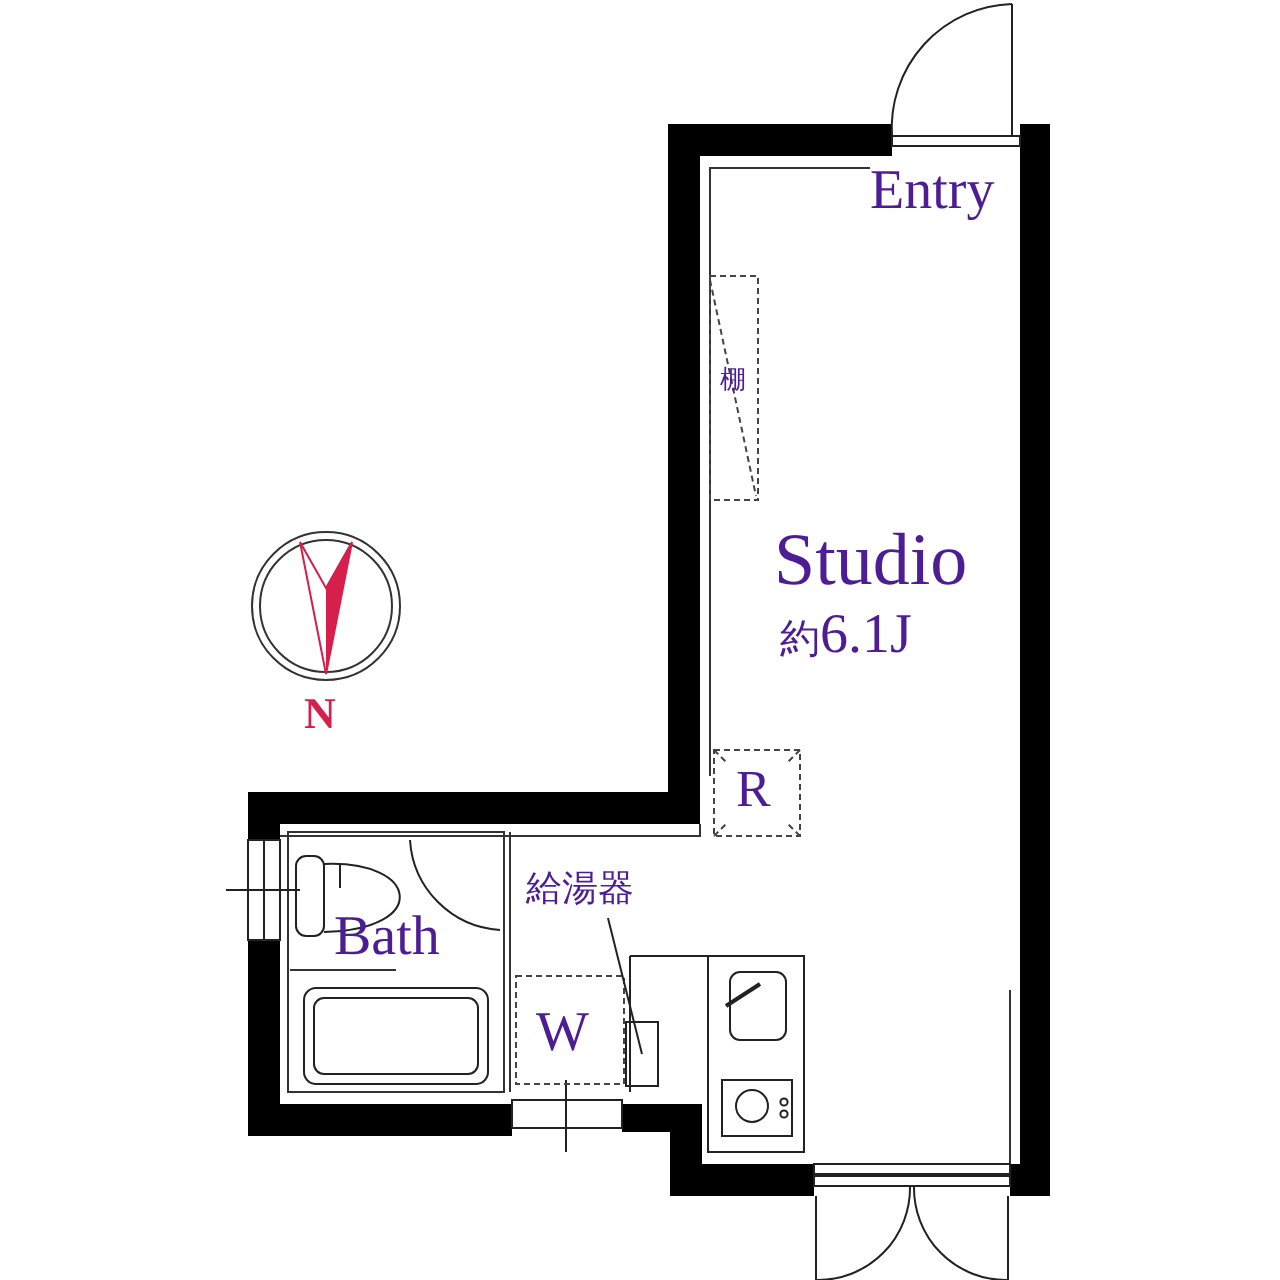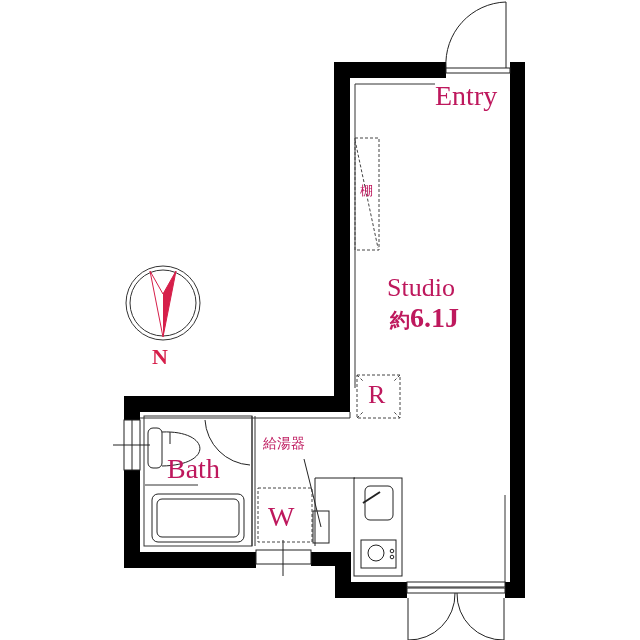--- a/index.html
+++ b/index.html
@@ -1,25 +1,25 @@
 <!DOCTYPE html>
 <html><head>
   <meta charset="utf-8">
   <style>
     html, body { margin: 0; padding: 0; background: #ffffff; }
     body { width: 640px; height: 640px; overflow: hidden; position: relative; }
     .plan { position: absolute; left: 0; top: 0; width: 640px; height: 640px; }
-    .lbl { position: absolute; font-family: "Liberation Serif", "DejaVu Serif", serif; color: #be185d; white-space: nowrap; line-height: 1; }
+    .lbl { position: absolute; font-family: "Liberation Serif", "DejaVu Serif", serif; color: #4c1d95; white-space: nowrap; line-height: 1; }
     .lbl-entry { left: 435px; top: 82px; font-size: 28px; }
-    .lbl-studio { left: 387px; top: 275px; font-size: 26px; text-align: center; }
-    .lbl-area { left: 390px; top: 304px; font-size: 28px; font-weight: bold; }
+    .lbl-studio { left: 387px; top: 262px; font-size: 37px; text-align: center; }
+    .lbl-area { left: 390px; top: 304px; font-size: 28px; }
     .lbl-area .jp { font-size: 20px; }
     .lbl-shelf { left: 360px; top: 184px; font-size: 13px; font-family: "DejaVu Sans", sans-serif; }
     .lbl-bath { left: 167px; top: 455px; font-size: 28px; }
-    .lbl-heater { left: 263px; top: 436px; font-size: 14px; font-family: "DejaVu Sans", sans-serif; }
+    .lbl-heater { left: 263px; top: 436px; font-size: 18px; font-family: "DejaVu Sans", sans-serif; }
     .lbl-w { left: 268px; top: 503px; font-size: 28px; }
     .lbl-r { left: 368px; top: 382px; font-size: 26px; }
     .lbl-north { left: 152px; top: 346px; font-size: 22px; font-weight: bold; }
   </style>
 </head>
 <body>
 
 <svg class="plan" viewBox="0 0 640 640" xmlns="http://www.w3.org/2000/svg">
 
   <g fill="#000">

